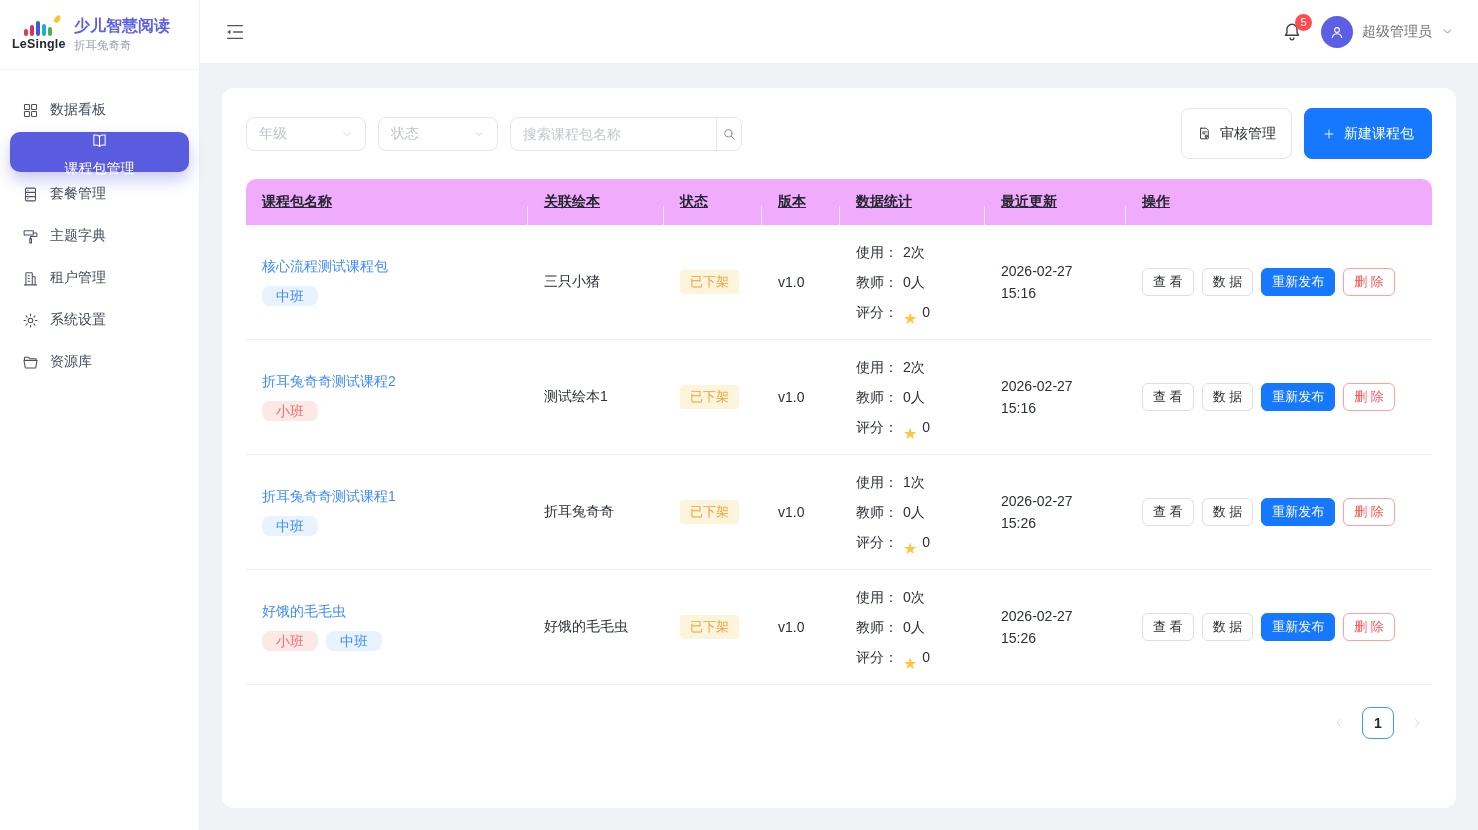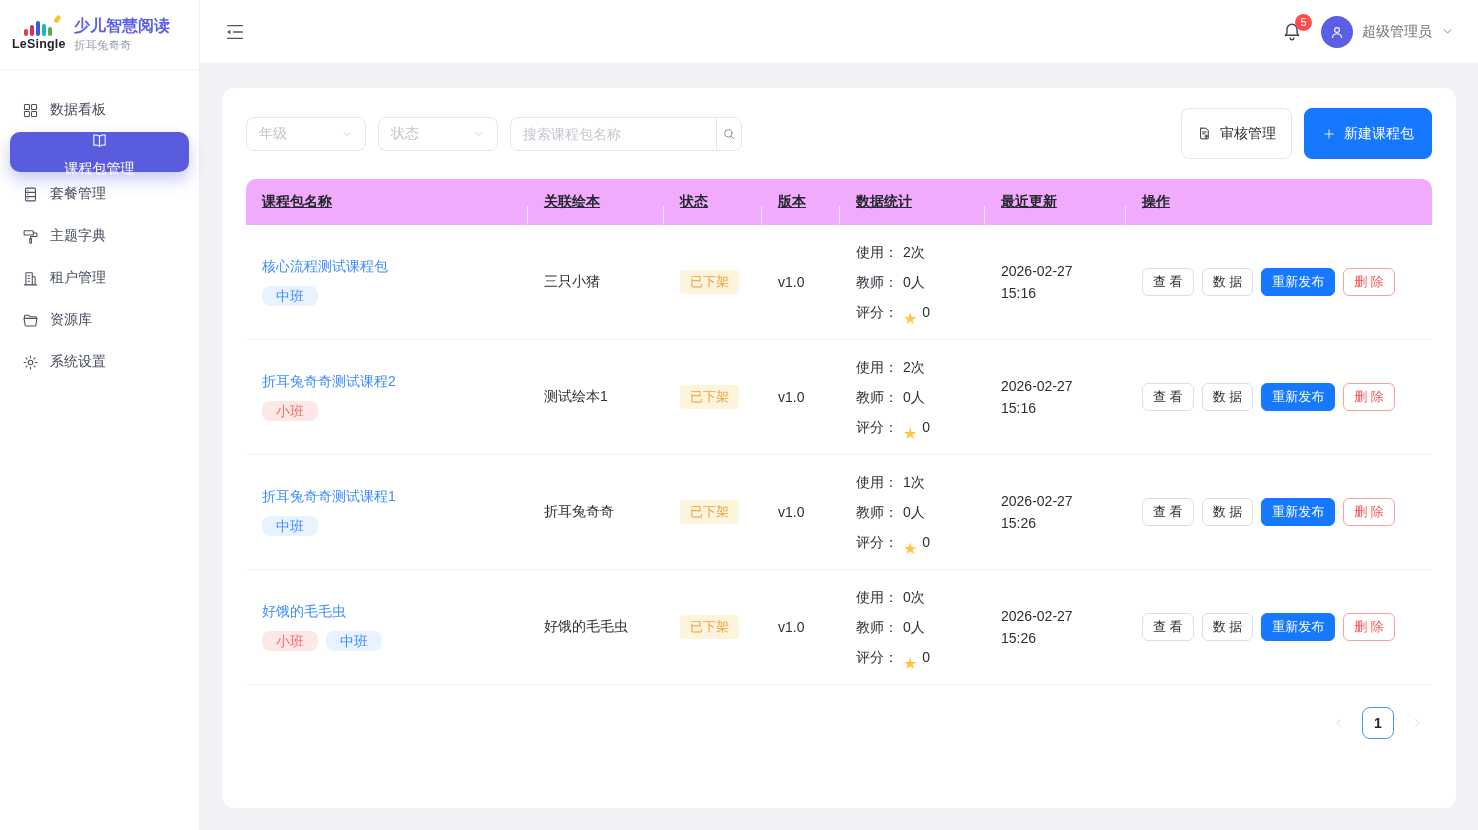--- a/index.html
+++ b/index.html
@@ -139,31 +139,31 @@
       <span>主题字典</span>
     </div>
     <div class="menu-item">
       <svg class="icon mi-icon" viewBox="0 0 24 24">
           <path d="M5.5 21V4.8a.8.8 0 0 1 .8-.8h7.4a.8.8 0 0 1 .8.8V21M14.5 9.5h3.2a.8.8 0 0 1 .8.8V21M3.5 21h17M8.5 8h2M8.5 12h2M8.5 16h2"></path>
         </svg>
       <span>租户管理</span>
     </div>
     <div class="menu-item">
       <svg class="icon mi-icon" viewBox="0 0 24 24">
+          <circle cx="12" cy="12" r="3.2"></circle>
+          <path d="M12 2.9v2.3M12 18.8v2.3M2.9 12h2.3M18.8 12h2.3M5.6 5.6l1.6 1.6M16.8 16.8l1.6 1.6M18.4 5.6l-1.6 1.6M7.2 16.8l-1.6 1.6"></path>
+        </svg>
+      <span>系统设置</span>
+    </div>
+    <div class="menu-item">
+      <svg class="icon mi-icon" viewBox="0 0 24 24">
           <path d="M3.5 9V5.6a.9.9 0 0 1 .9-.9h4.8l2 2h8a.9.9 0 0 1 .9.9V9"></path>
           <path d="M2.8 9h18.4l-1.7 9.9a1 1 0 0 1-1 .8H5.5a1 1 0 0 1-1-.8L2.8 9z"></path>
         </svg>
       <span>资源库</span>
-    </div>
-    <div class="menu-item">
-      <svg class="icon mi-icon" viewBox="0 0 24 24">
-          <circle cx="12" cy="12" r="3.2"></circle>
-          <path d="M12 2.9v2.3M12 18.8v2.3M2.9 12h2.3M18.8 12h2.3M5.6 5.6l1.6 1.6M16.8 16.8l1.6 1.6M18.4 5.6l-1.6 1.6M7.2 16.8l-1.6 1.6"></path>
-        </svg>
-      <span>系统设置</span>
     </div>
   </nav>
 </aside>
 
 <div class="main">
 
   <header class="topbar">
     <svg class="icon fold-btn" viewBox="0 0 24 24">
         <path d="M4 5h16M10.5 12H20M4 19h16"></path>
         <path d="M7 9.5L3.5 12 7 14.5z" fill="currentColor" stroke="none"></path>

